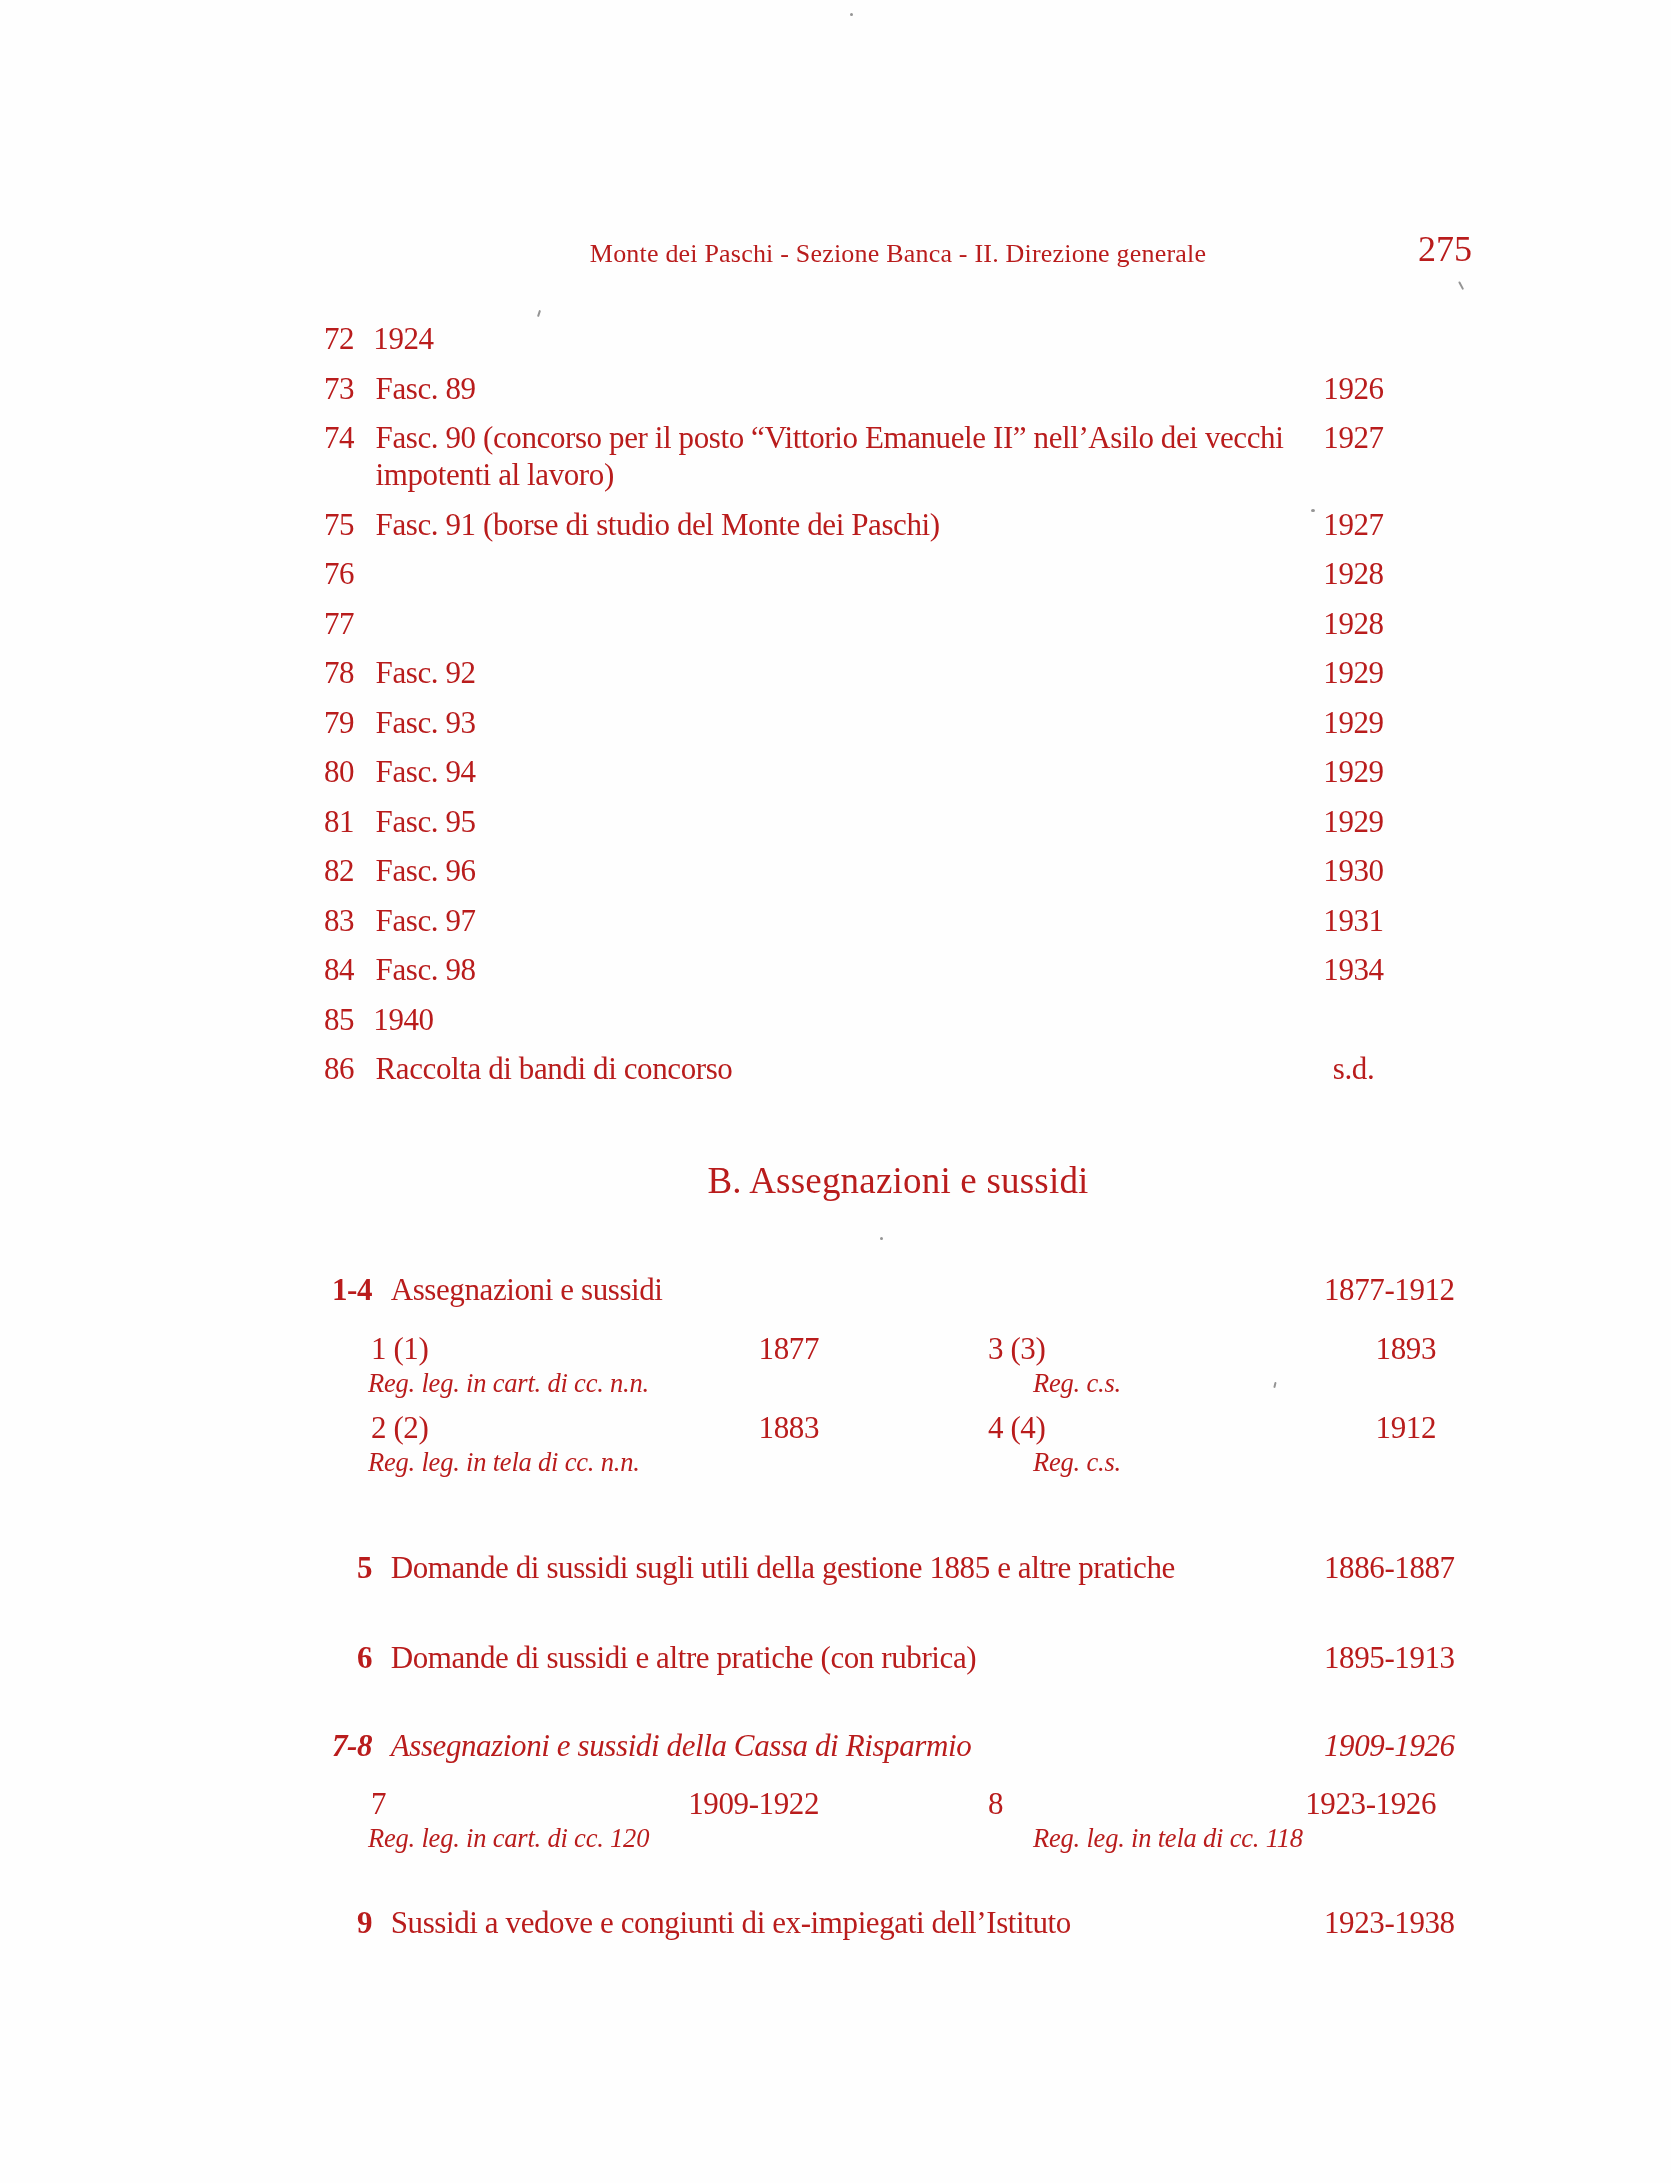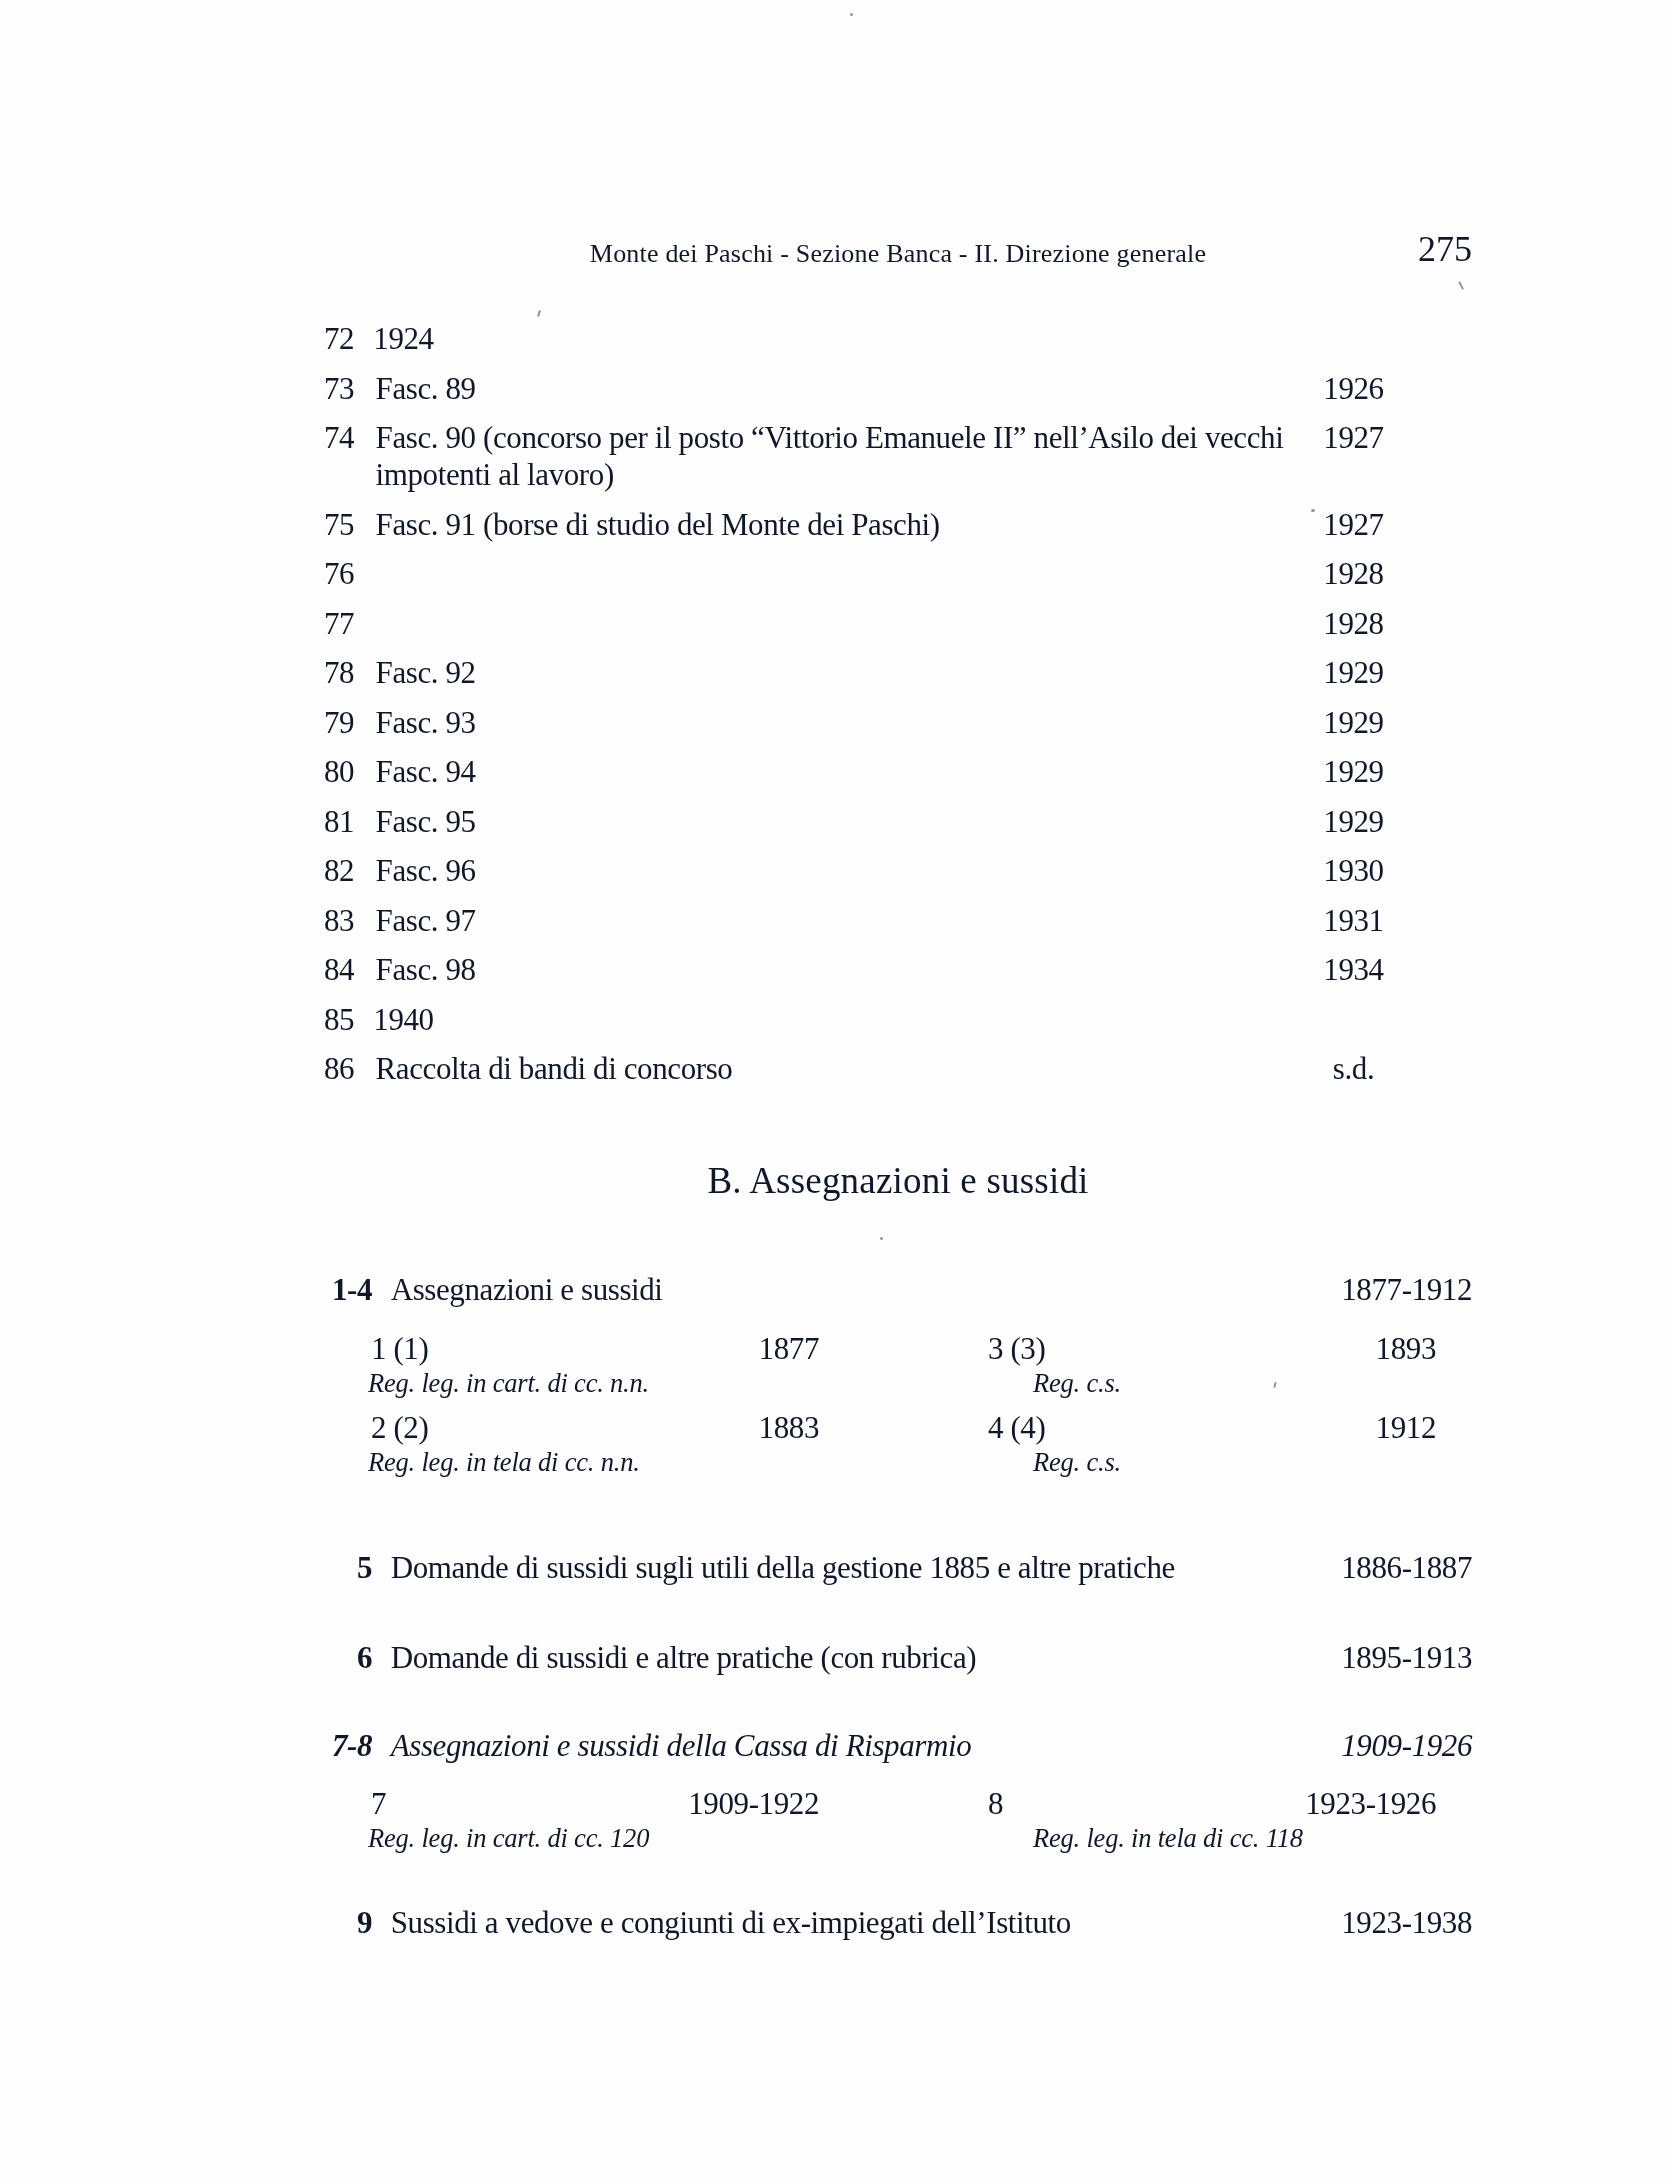--- a/index.html
+++ b/index.html
@@ -1,18 +1,18 @@
 <!DOCTYPE html>
 <html style="font-size:12.5px"><head>
 <meta charset="utf-8">
 <style>
   html,body{margin:0;padding:0;background:#ffffff;}
   .page{
     position:relative;width:1672px;height:2183px;background:#fefefe;
-    font-family:"Liberation Serif","DejaVu Serif",serif;color:#0f172a;overflow:hidden;
+    font-family:"Liberation Serif","DejaVu Serif",serif;color:#b91c1c;overflow:hidden;
   }
   .content{position:absolute;left:324px;top:0;width:1148px;}
 
   
   .running-head{position:relative;margin-top:228px;height:50px;}
   .rh-title{position:absolute;left:50%;transform:translateX(-50%);top:11px;
     font-size:26px;white-space:nowrap;letter-spacing:0.2px;}
   .rh-page{position:absolute;right:0;top:0;font-size:36px;}
 
   
@@ -21,21 +21,21 @@
     letter-spacing:-0.4px;margin-bottom:12.5px;}
   .row-num{flex:none;width:36px;}
   .row-desc{flex:1 1 auto;margin-left:15.6px;margin-right:6.2px;}
   .row-year{flex:none;width:87px;text-align:center;margin-right:75px;}
 
   
   .section-heading{margin-top:72px;text-align:center;font-size:37px;line-height:44px;letter-spacing:0.2px;}
   .entry{display:flex;align-items:flex-start;font-size:31px;line-height:39px;letter-spacing:-0.4px;}
   .entry-num{flex:none;width:48px;text-align:right;font-weight:bold;}
   .entry-title{flex:1 1 auto;margin-left:18.7px;margin-right:7.8px;}
-  .entry-years{flex:none;min-width:148px;text-align:right;}
+  .entry-years{flex:none;min-width:148px;text-align:left;}
   .entry-14{margin-top:67px;}
   .entry-5{margin-top:69px;}
   .entry-6{margin-top:51px;}
   .entry-78{margin-top:49px;font-style:italic;}
   .entry-9{margin-top:48px;}
 
   .units{margin-top:21px;}
   .units-78{margin-top:19.5px;}
   .unit-row{display:flex;font-size:31px;line-height:37px;letter-spacing:-0.4px;justify-content:center;}
   .unit-cell{display:flex;justify-content:space-between;width:448px;}

